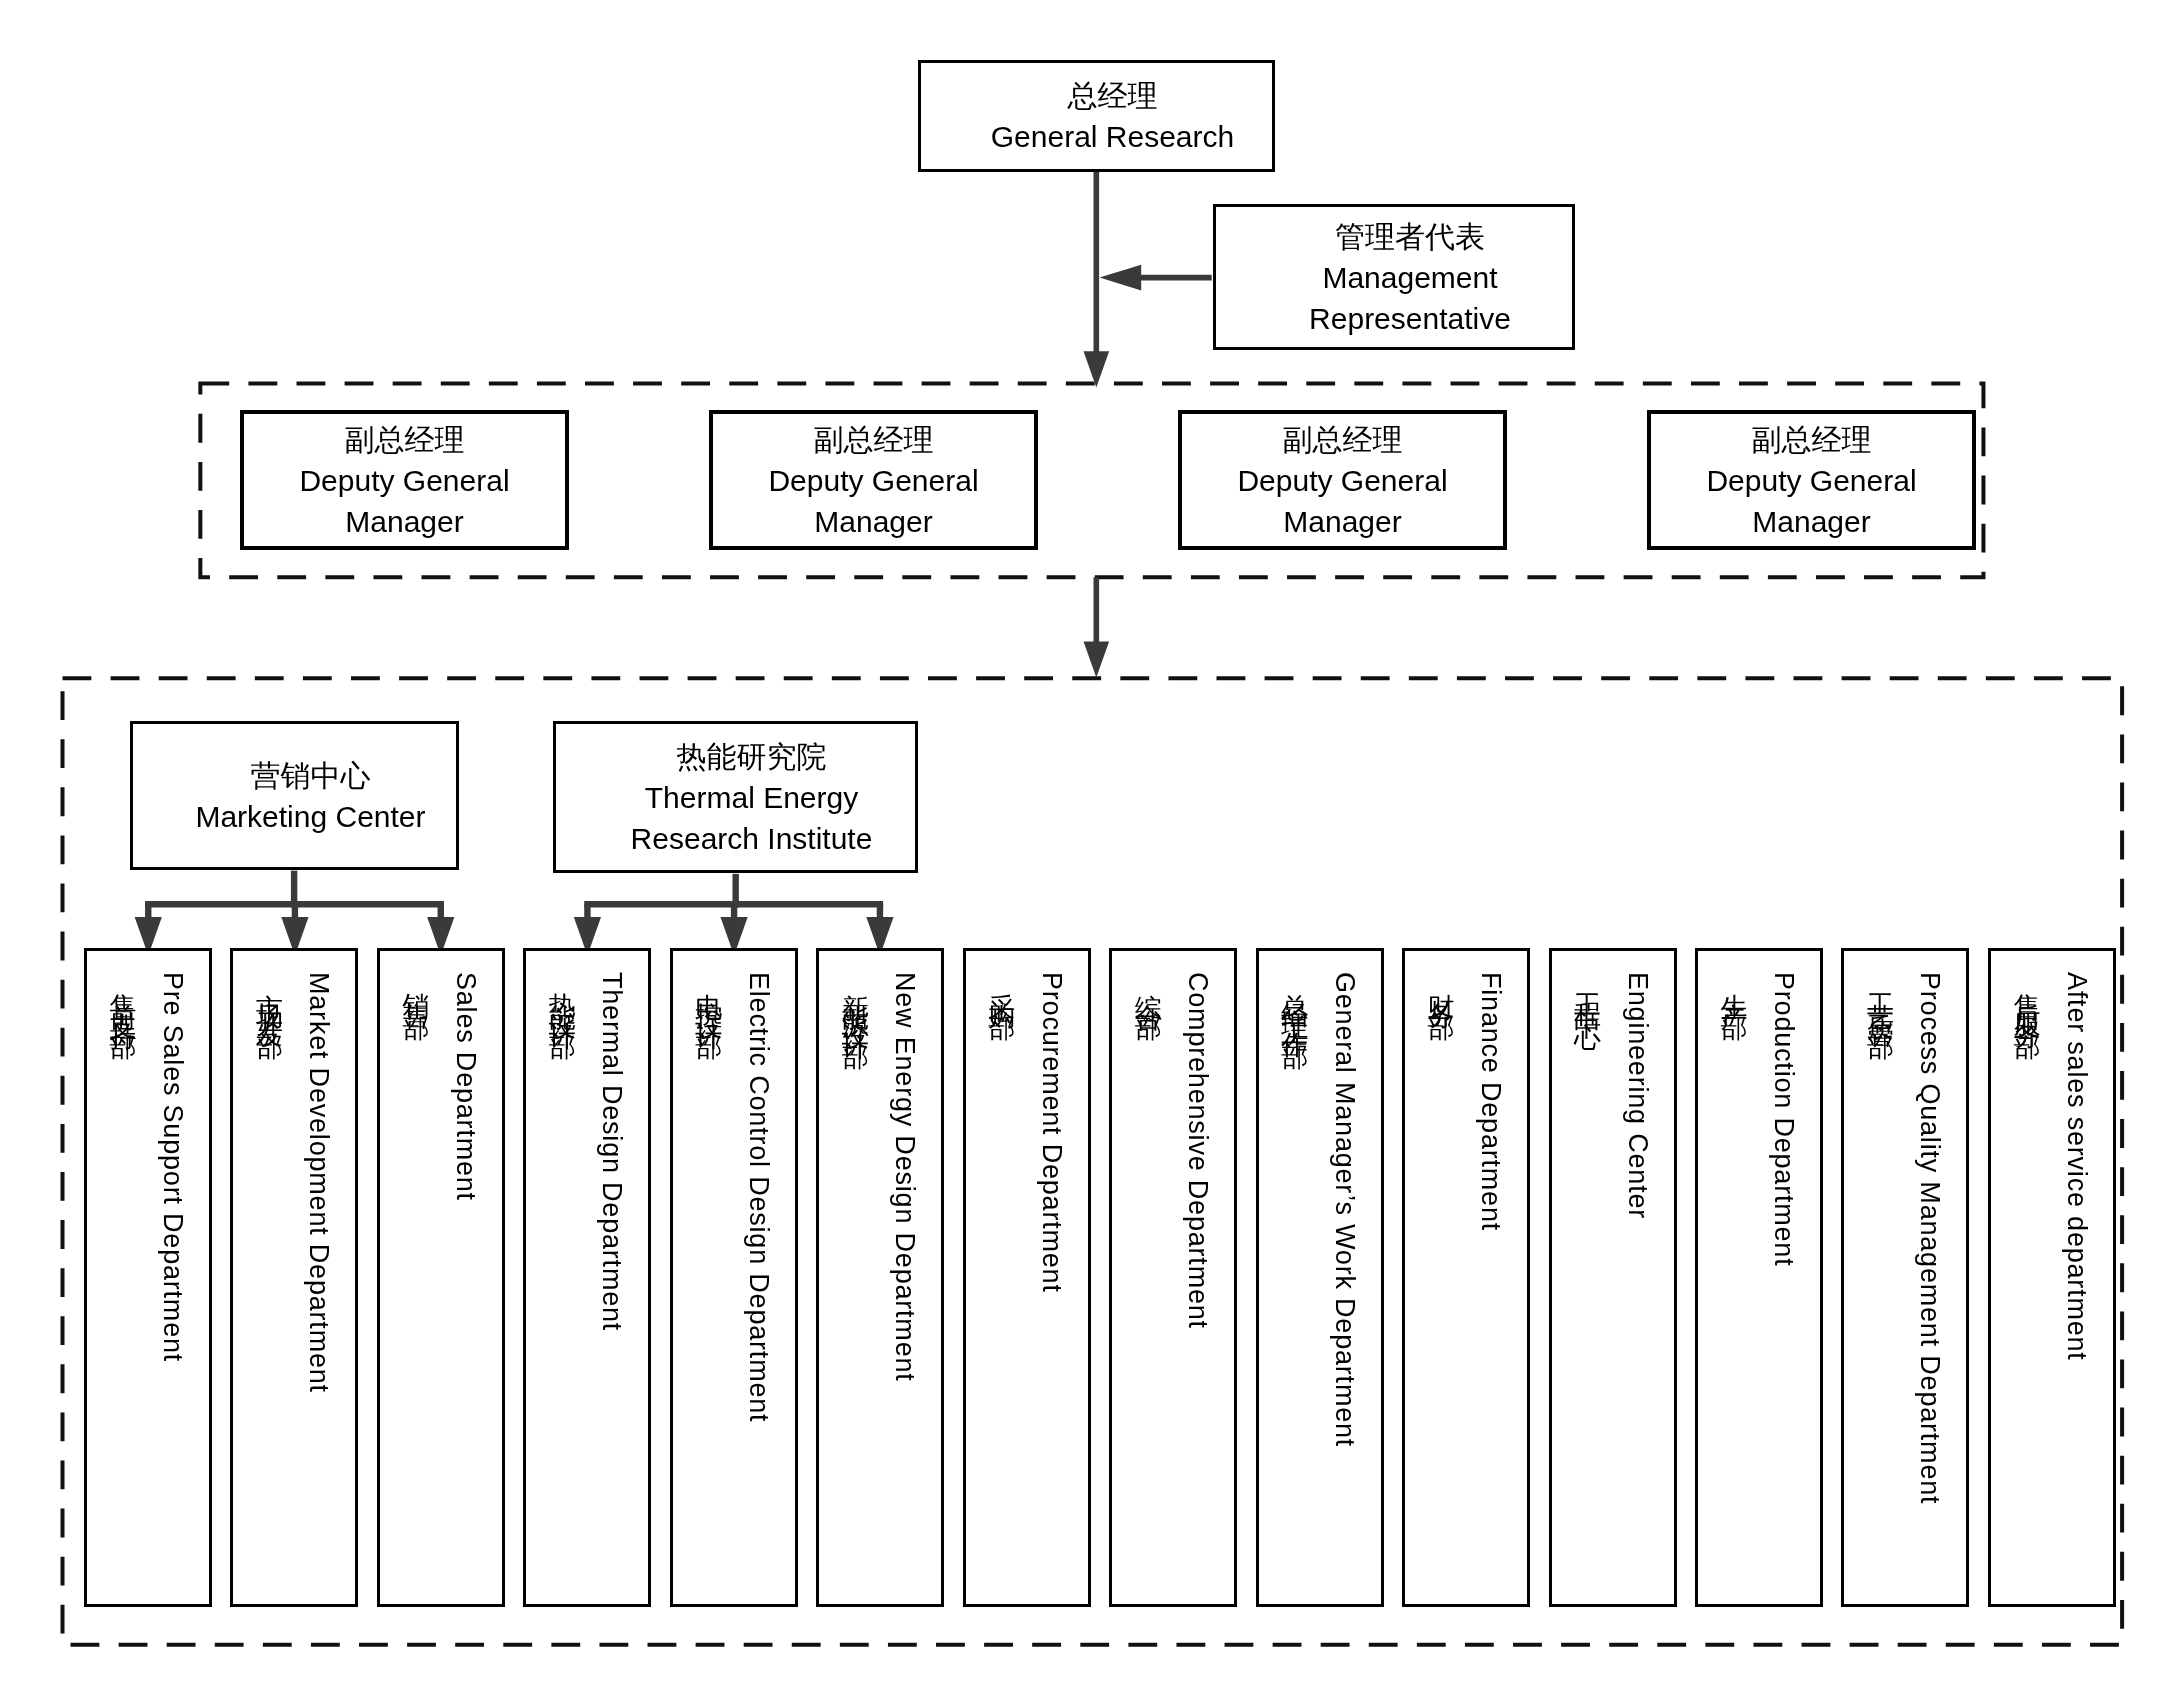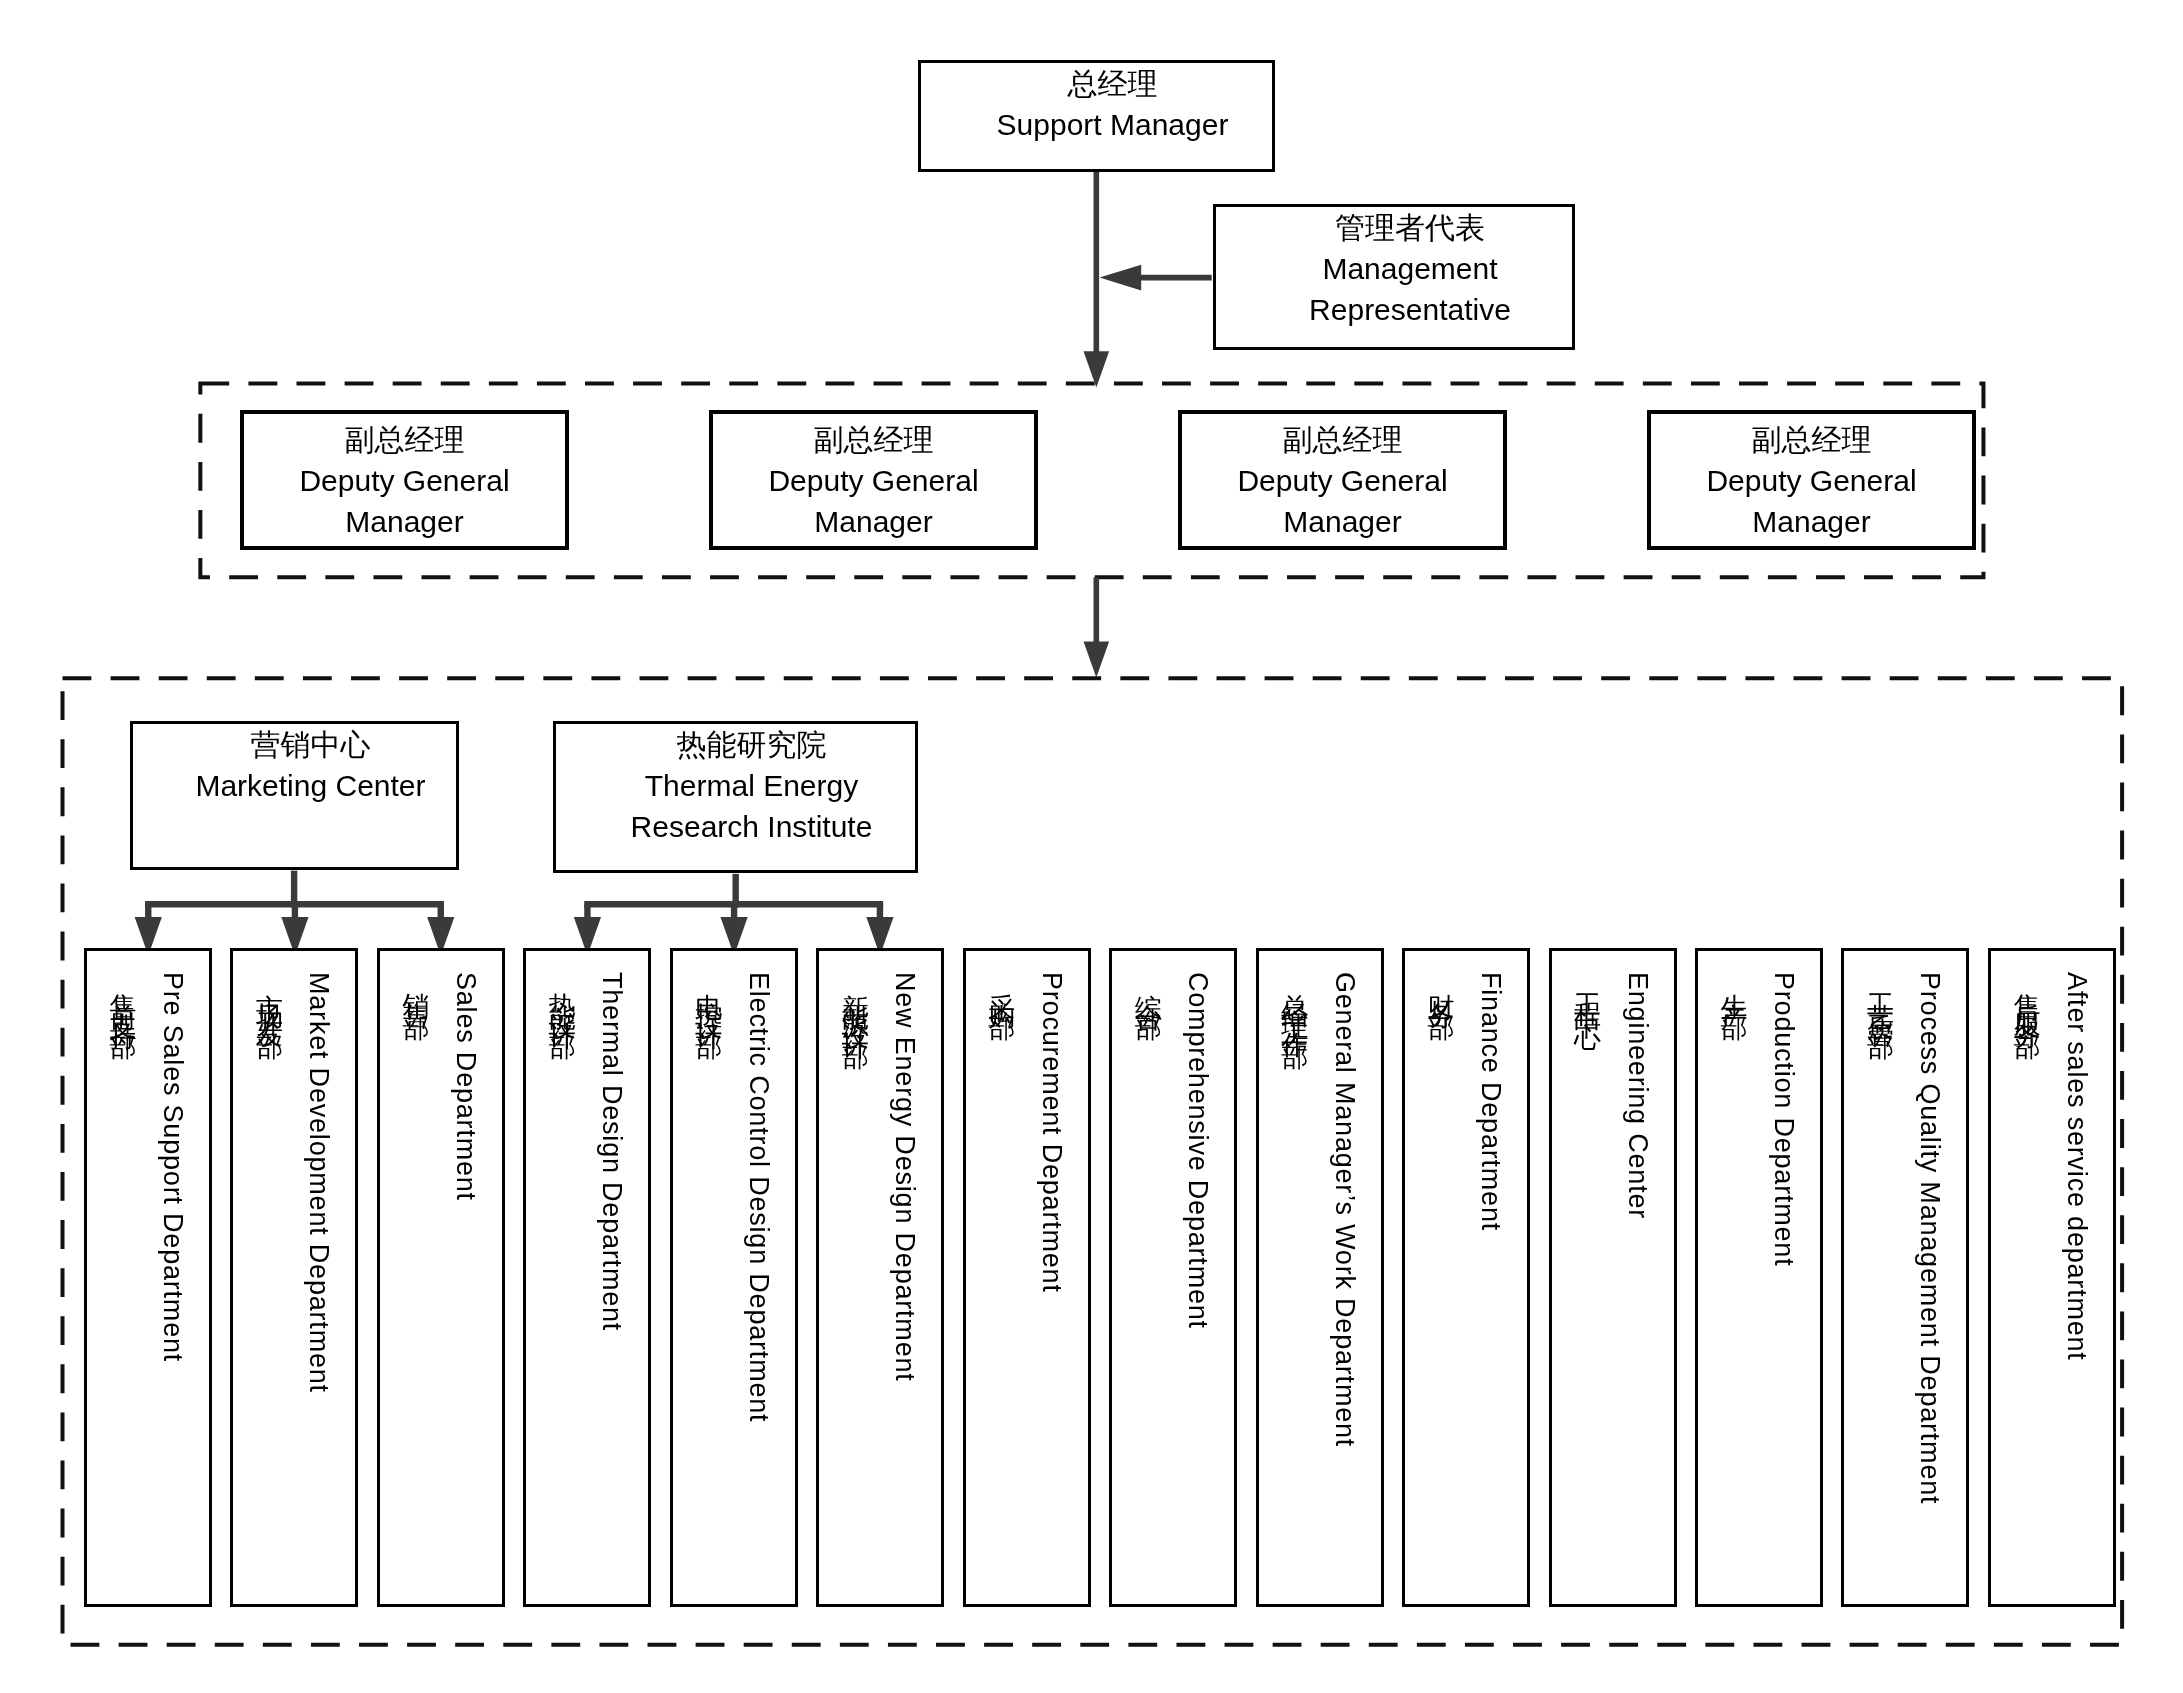--- a/index.html
+++ b/index.html
@@ -24,21 +24,21 @@
     fill: none; stroke: #111111; stroke-width: 5;
     stroke-dasharray: 36 24;
   }
   .hbox {
     position: absolute;
     background: #ffffff;
     border: 3.2px solid #000000;
     box-sizing: border-box;
     display: flex;
     flex-direction: column;
-    justify-content: flex-start;
+    justify-content: center;
     align-items: center;
     text-align: center;
     font-size: 30px;
     line-height: 41px;
     z-index: 2;
     padding-left: 32px;
   }
   .hbox .line { display: block; }
   .hbox.gm      { left: 918px; top: 60px;  width: 357px; height: 112px; }
   .hbox.rep     { left: 1213px; top: 204px; width: 362px; height: 146px; }
@@ -135,21 +135,21 @@
     <line x1="733" y1="1128" x2="733" y2="1150" stroke-width="8"></line>
     <line x1="916" y1="1128" x2="916" y2="1150" stroke-width="8"></line>
     <line x1="1098" y1="1128" x2="1098" y2="1150" stroke-width="8"></line>
     <polygon points="716,1144 750,1144 733,1192"></polygon>
     <polygon points="899,1144 933,1144 916,1192"></polygon>
     <polygon points="1081,1144 1115,1144 1098,1192"></polygon>
   </svg>
 
   <div class="hbox gm">
     <span class="line">总经理</span>
-    <span class="line">Support Manager</span>
+    <span class="line">General Research</span>
   </div>
 
   <div class="hbox rep">
     <span class="line">管理者代表</span>
     <span class="line">Management</span>
     <span class="line">Representative</span>
   </div>
 
   <div class="row deputies">
     <div class="dbox">

